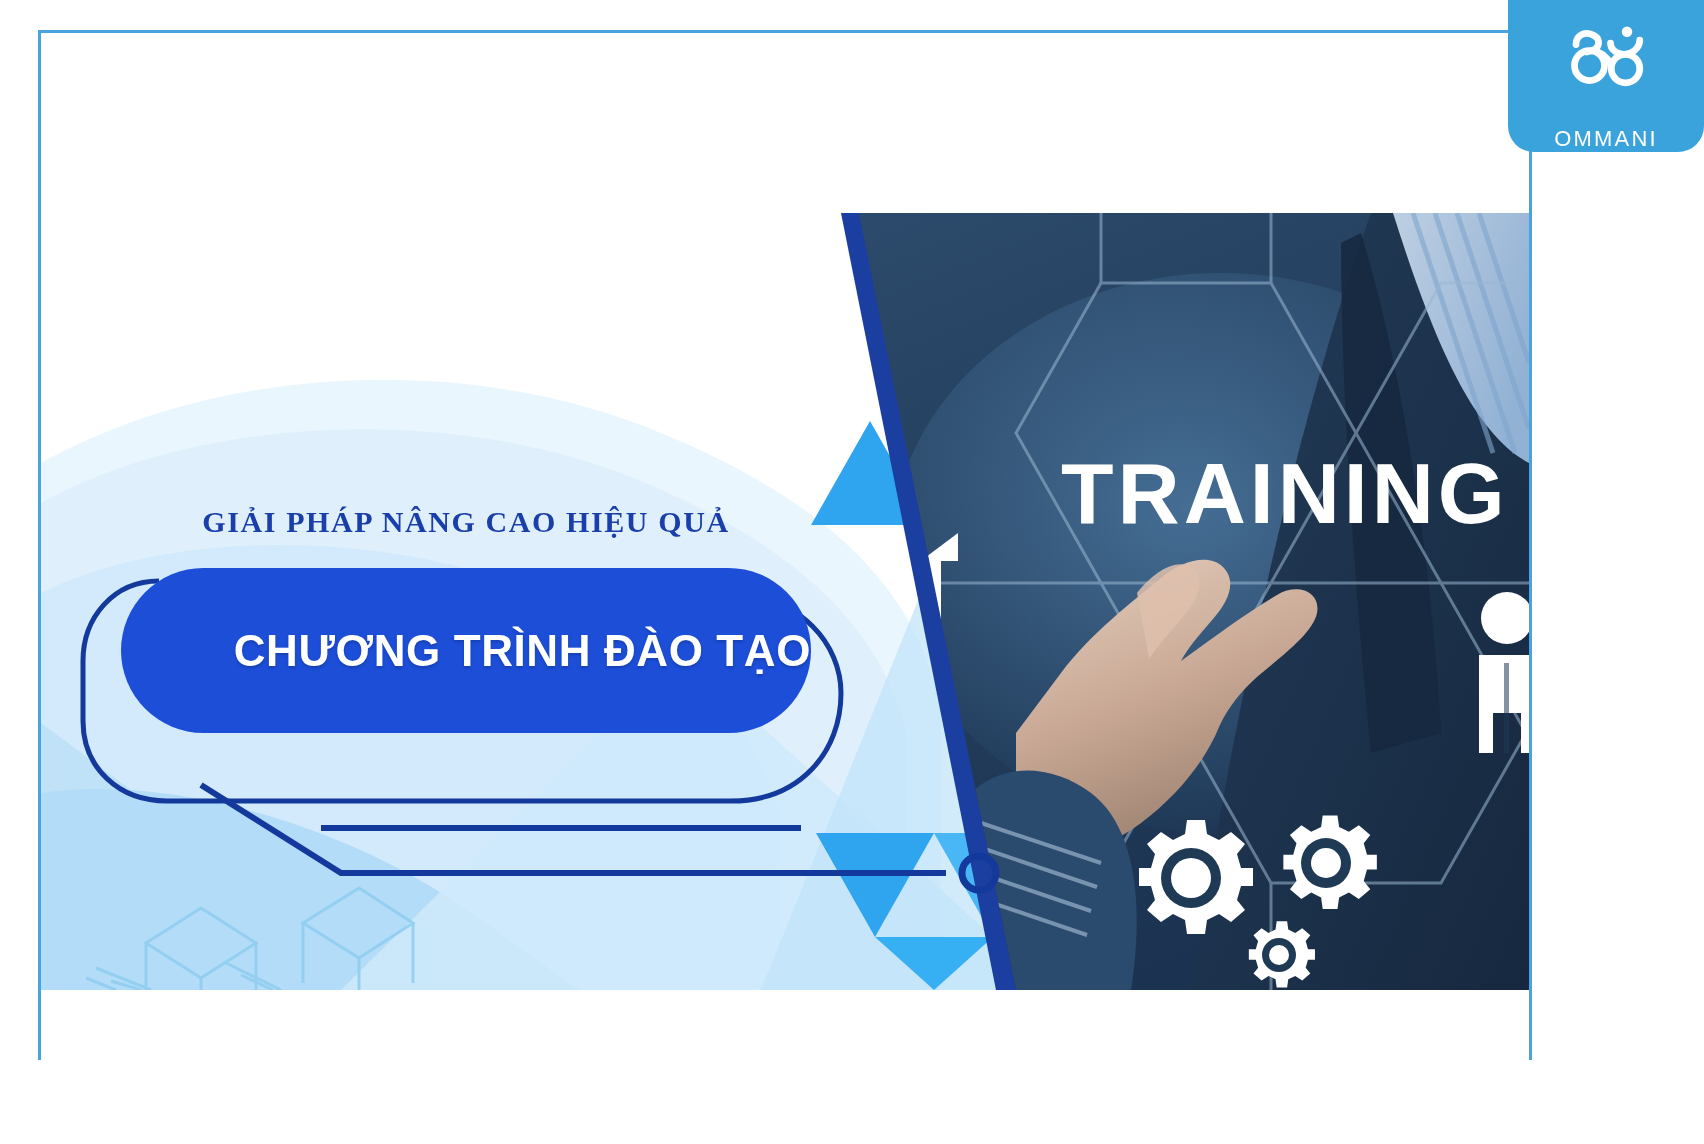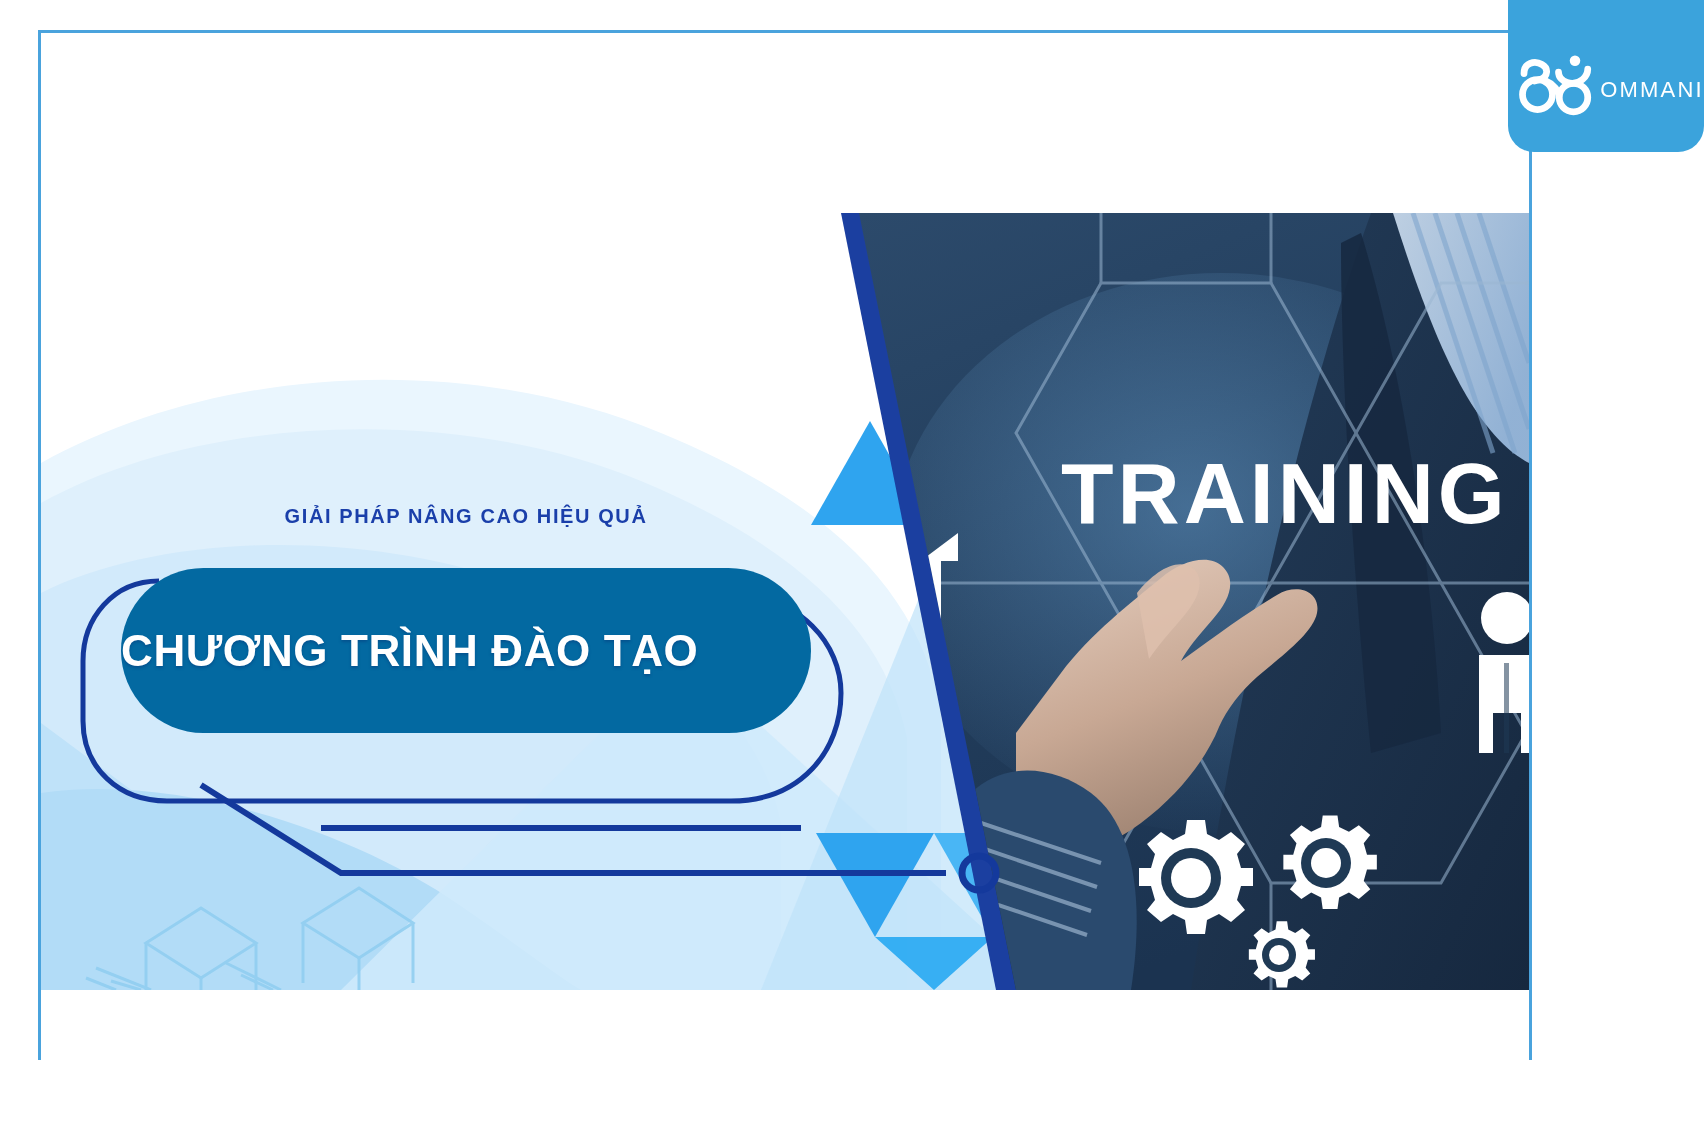--- a/index.html
+++ b/index.html
@@ -39,23 +39,23 @@
 
   
   .logo-badge {
     position: absolute;
     right: 0; top: 0;
     width: 196px; height: 152px;
     background: #3ba3dc;
     border-bottom-left-radius: 26px;
     border-bottom-right-radius: 26px;
     display: flex;
-    flex-direction: row;
+    flex-direction: column;
     align-items: center;
-    justify-content: center;
+    justify-content: space-between;
     padding-top: 22px;
   }
   .logo-mark {
     width: 92px; height: 72px;
     display: block;
   }
   .logo-word {
     margin-top: 6px;
     color: #ffffff;
     font-size: 22px;
@@ -76,38 +76,38 @@
   .bg-svg { position: absolute; left:0; top:0; width: 1488px; height: 957px; }
 
   
   .headline {
     position: absolute;
     left: 125px;
     top: 472px;
     width: 600px;
     text-align: center;
     color: #1a3faa;
-    font-size: 20px;
+    font-size: 30px;
     font-weight: 700;
     letter-spacing: 1.6px;
-    font-family: Liberation Sans, sans-serif;
+    font-family: Liberation Serif, serif;
     white-space: nowrap;
   }
 
   .pill {
     position: absolute;
     left: 80px;
     top: 535px;
     width: 690px;
     height: 165px;
-    background: #0369a1;
+    background: #1d4ed8;
     border-radius: 90px;
     display: flex;
     align-items: center;
-    justify-content: flex-start;
+    justify-content: flex-end;
     z-index: 4;
   }
   .pill-text {
     color: #ffffff;
     font-size: 44px;
     font-weight: 700;
     line-height: 1.12;
     letter-spacing: 0.6px;
     text-align: center;
     text-shadow: 0 2px 3px rgba(10,40,110,0.35);

